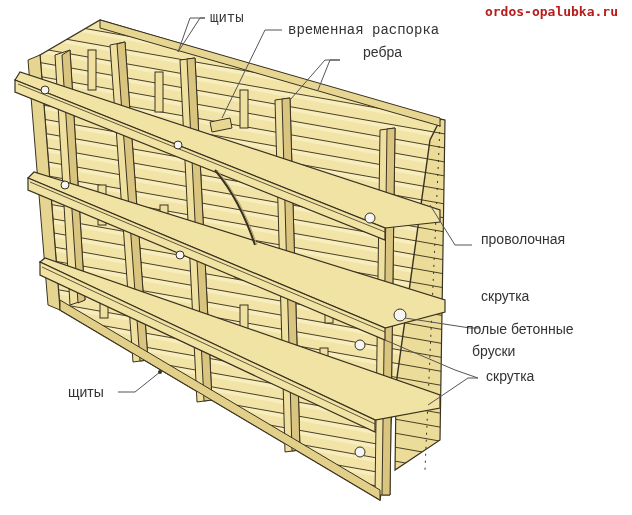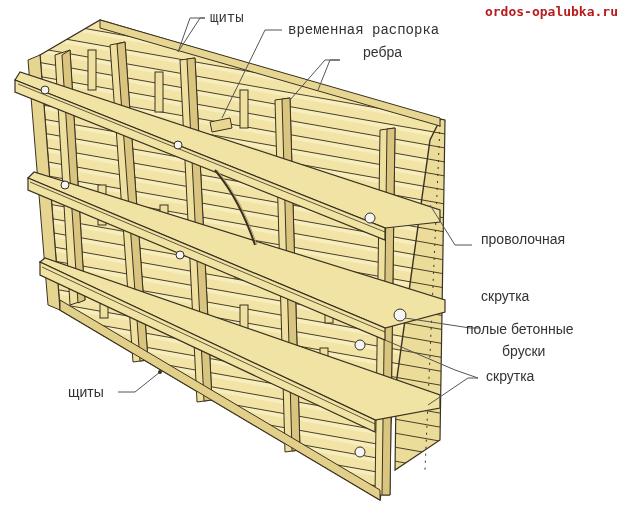--- a/index.html
+++ b/index.html
@@ -113,15 +113,15 @@
   </g>
   <circle cx="160" cy="372" r="2" fill="#3a3220"></circle>
 </svg>
 
 <div class="label" style="left:210px; top:9px;font-family:Liberation Mono, monospace;">щиты</div>
 <div class="label" style="left:288px; top:21px;font-family:Liberation Mono, monospace;">временная распорка</div>
 <div class="label" style="left:363px; top:43px;text-align:right;">ребра</div>
 <div class="label" style="left:481px; top:230px;">проволочная</div>
 <div class="label" style="left:481px; top:259px;margin-top:28px;">скрутка</div>
 <div class="label" style="left:466px; top:320px;">полые бетонные</div>
-<div class="label" style="left:502px; top:342px;">бруски</div>
+<div class="label" style="left:472px; top:342px;">бруски</div>
 <div class="label" style="left:486px; top:367px;">скрутка</div>
 <div class="label" style="left:68px; top:383px;">щиты</div>
 
 </body></html>

